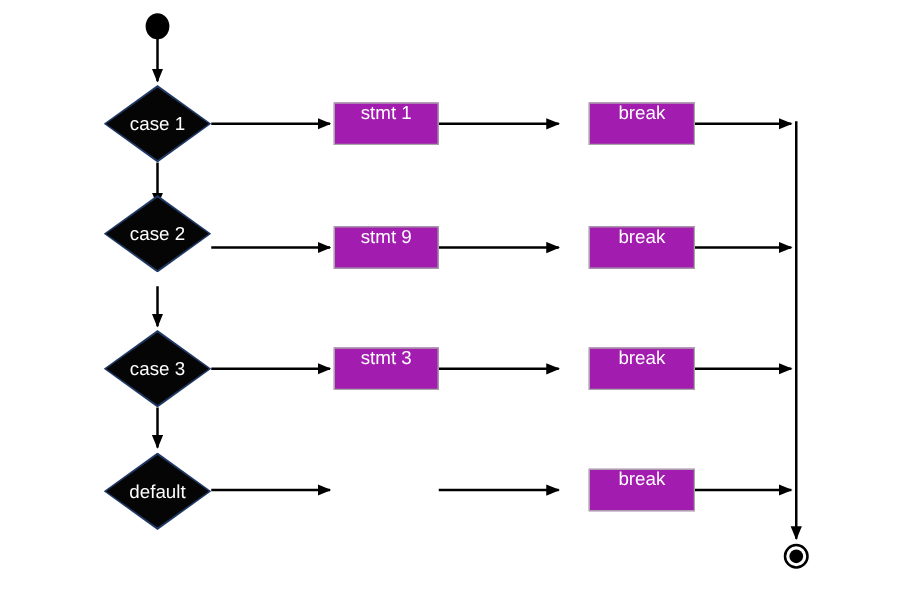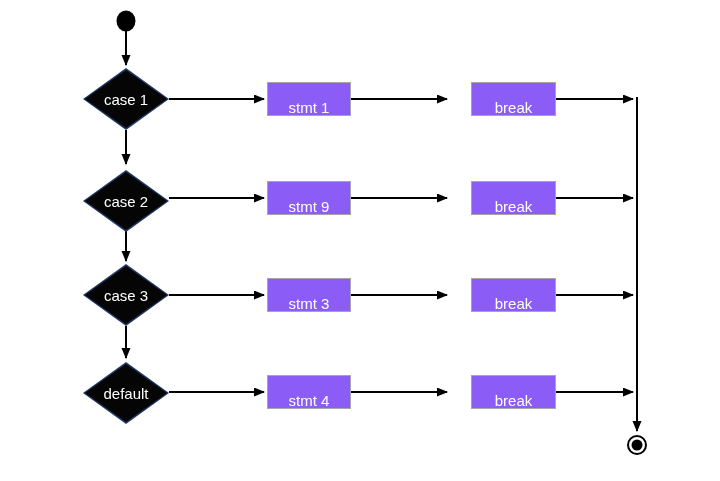--- a/index.html
+++ b/index.html
@@ -15,22 +15,22 @@
   .diamond-border{
     position:absolute;left:0;top:0;right:0;bottom:0;background:#1f3864;
     clip-path:polygon(50% 0,100% 50%,50% 100%,0 50%);
   }
   .diamond-fill{
     position:absolute;left:2px;top:2px;right:2px;bottom:2px;background:#050505;
     clip-path:polygon(50% 0,100% 50%,50% 100%,0 50%);
   }
   .node-label{position:relative;color:#ffffff;font-size:15px;line-height:1;}
   .box{
-    position:absolute;height:32px;background:#8b5cf6;border:1px solid #a6a6a6;
-    color:#ffffff;font-size:15px;display:flex;align-items:flex-end;justify-content:center;
+    position:absolute;height:32px;background:#a21caf;border:1px solid #a6a6a6;
+    color:#ffffff;font-size:15px;display:flex;align-items:flex-start;justify-content:center;
   }
   .box-stmt{left:267px;width:82px;}
   .box-break{left:451px;width:83px;margin-left:20px;}
 </style>
 </head>
 <body>
 
 <div class="canvas">
 
   <svg class="wires" width="720" height="481" viewBox="0 0 720 481">
@@ -67,21 +67,21 @@
 
     <circle cx="637" cy="445" r="9" fill="#fff" stroke="#000" stroke-width="2"></circle>
     <circle cx="637" cy="445" r="5.5" fill="#000"></circle>
   </svg>
 
   <div class="diamond" style="left:83px;top:68px">
     <div class="diamond-border"></div>
     <div class="diamond-fill"></div>
     <span class="node-label">case 1</span>
   </div>
-  <div class="diamond" style="left:83px;top:170px">
+  <div class="diamond" style="left:83px;top:156px">
     <div class="diamond-border"></div>
     <div class="diamond-fill"></div>
     <span class="node-label">case 2</span>
   </div>
   <div class="diamond" style="left:83px;top:264px">
     <div class="diamond-border"></div>
     <div class="diamond-fill"></div>
     <span class="node-label">case 3</span>
   </div>
   <div class="diamond" style="left:83px;top:362px">
@@ -92,23 +92,20 @@
 
   <div class="box box-stmt" style="top:82px">
     <span class="node-label">stmt 1</span>
   </div>
   <div class="box box-stmt" style="top:181px">
     <span class="node-label">stmt 9</span>
   </div>
   <div class="box box-stmt" style="top:278px">
     <span class="node-label">stmt 3</span>
   </div>
-  <div class="box box-stmt" style="top:375px">
-    <span class="node-label">stmt 4</span>
-  </div>
 
   <div class="box box-break" style="top:82px">
     <span class="node-label">break</span>
   </div>
   <div class="box box-break" style="top:181px">
     <span class="node-label">break</span>
   </div>
   <div class="box box-break" style="top:278px">
     <span class="node-label">break</span>
   </div>

